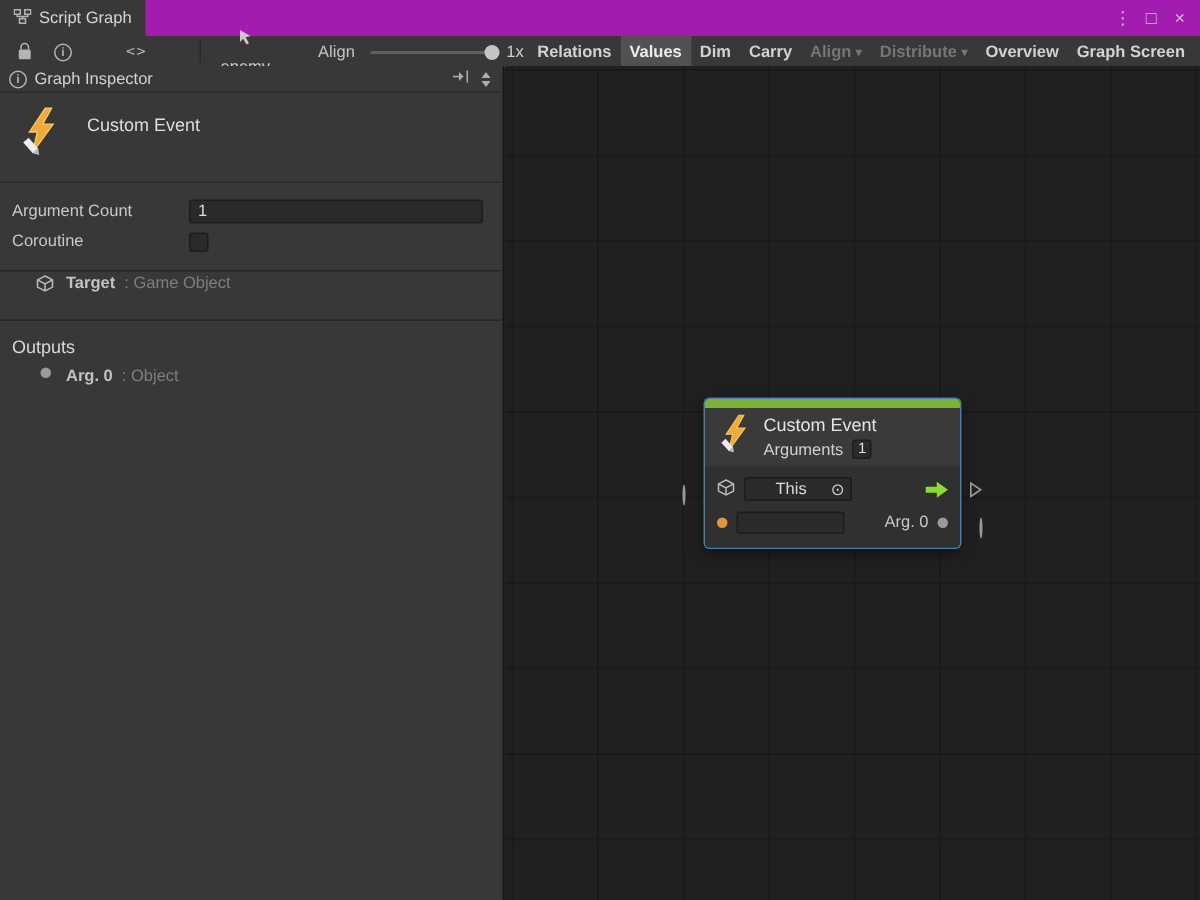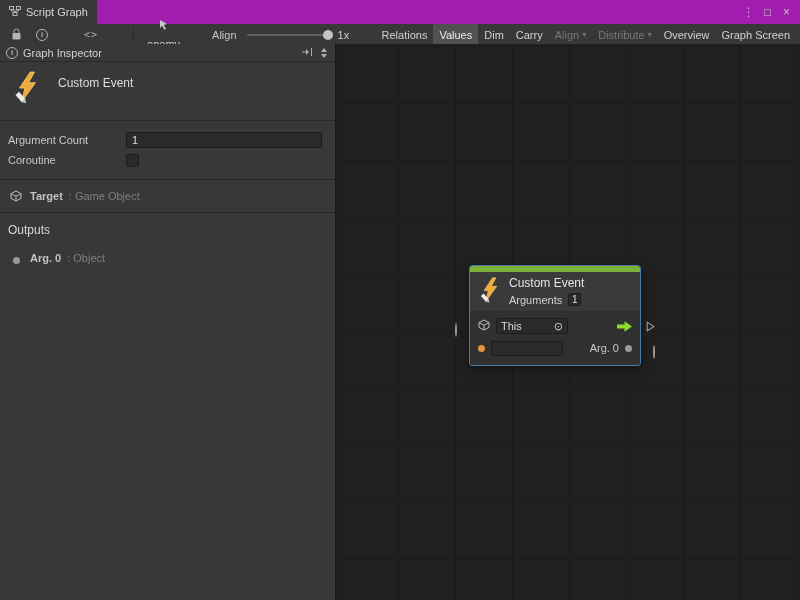--- a/index.html
+++ b/index.html
@@ -23,21 +23,21 @@
   #toolbar { height:22px; background:#383838; border-bottom:1px solid #1f1f1f; display:flex; align-items:center; padding:0 4px 0 4px; color:#cfcfcf; }
   .tb-icon { display:flex; align-items:center; justify-content:center; height:22px; padding:0 7px; }
   .info-circle { width:12px; height:12px; border-radius:50%; border:1px solid #b4b4b4; color:#b4b4b4; font-size:8px; line-height:10px; text-align:center; font-weight:bold; }
   .code-glyph { color:#b4b4b4; letter-spacing:1px; font-family:"DejaVu Sans Mono", monospace; font-size:10px; }
   .tb-sep { width:1px; height:15px; background:#2a2a2a; margin:0 9px; }
   .graph-ref { display:flex; align-items:center; gap:5px; padding:0 4px;flex-direction:column; }
   .zoom-label { margin-left:28px; color:#c4c4c4; }
   .zoom-slider { position:relative; width:86px; height:12px; margin:0 5px 0 10px; }
   .zoom-track { position:absolute; top:5px; left:0; right:0; height:2px; background:#606060; border-radius:1px; }
   .zoom-thumb { position:absolute; top:1px; right:0; width:10px; height:10px; border-radius:50%; background:#c4c4c4; }
-  .tb-buttons { margin-left:auto; display:flex; align-items:flex-end; height:22px; }
+  .tb-buttons { margin-left:auto; display:flex; align-items:flex-end; height:22px;font-weight:bold; }
   .tb-btn { padding:0 6px; height:22px; display:flex; align-items:center; gap:3px; color:#d2d2d2; white-space:nowrap; }
   .tb-btn.active { background:#515151; color:#ededed; }
   .tb-btn.disabled { color:#767676; }
   .caret { font-size:8px; line-height:8px; }
 
   
   #inspector { position:absolute; left:0; top:44px; width:336px; bottom:0; background:#383838; border-right:1px solid #171717; }
   .insp-header { height:18px; display:flex; align-items:center; gap:5px; padding:0 6px; border-bottom:1px solid #2a2a2a; color:#d2d2d2; }
   .insp-header .spacer { flex:1; }
   .spin { display:flex; flex-direction:column; align-items:center; gap:2px; padding:0 2px; }
@@ -46,41 +46,41 @@
   .title-block { display:flex; align-items:flex-start; gap:16px; padding:9px 10px 13px 12px; border-bottom:1px solid #2a2a2a; }
   .insp-title { font-size:12px; color:#dedede; margin-top:5px; }
   .props { padding:9px 0 9px; }
   .prop-row { display:flex; align-items:center; height:20px; padding-left:8px; }
   .prop-label { width:118px; color:#c8c8c8; }
   .prop-input { width:196px; height:16px; background:#2a2a2a; border:1px solid #1d1d1d; border-radius:2px; color:#dddddd; font-size:11px; padding:0 5px; font-family:inherit; outline:none; }
   .checkbox { width:13px; height:13px; background:#2a2a2a; border:1px solid #1d1d1d; border-radius:2px; }
   .divider { height:1px; background:#272727; }
   .section { padding:2px 0 10px; }
   .section-title { font-size:12px; color:#d8d8d8; padding:8px 8px 7px; }
-  .io-row { display:flex; align-items:flex-end; height:20px; padding-left:8px; gap:6px; }
+  .io-row { display:flex; align-items:flex-start; height:20px; padding-left:22px; gap:6px; }
   .io-icon { width:16px; display:flex; justify-content:center; align-items:center; }
   .io-name { font-weight:bold; color:#c2c2c2; }
-  .io-type { color:#7e7e7e;margin-top:36px; }
+  .io-type { color:#7e7e7e; }
   .dot { border-radius:50%; display:inline-block; width:7px; height:7px; }
   .dot.orange { background:#e2953d; }
   .dot.gray { background:#9a9a9a; }
 
   
   #canvas { position:absolute; left:337px; top:44px; right:0; bottom:0; background:#202020;
     background-image: linear-gradient(#1a1a1a 1px, transparent 1px), linear-gradient(90deg, #1a1a1a 1px, transparent 1px);
     background-size: 57px 57px; background-position: 4px 2px; }
 
   .node { position:absolute; left:133px; top:222px; width:170px; background:#303030; border-radius:3px;
     box-shadow: 0 0 0 1px #4b7da8, 0 3px 10px rgba(0,0,0,.55); }
   .node-colorbar { height:6px; background:#7bb338; border-radius:3px 3px 0 0; }
   .node-header { background:#3a3a3a; display:flex; align-items:center; gap:7px; padding:4px 8px 5px; }
   .node-title { font-size:12px; color:#e4e4e4; }
   .node-subtitle { display:flex; align-items:center; gap:6px; color:#d0d0d0; margin-top:3px; }
   .mini-box { min-width:13px; height:13px; background:#2a2a2a; border:1px solid #1d1d1d; border-radius:2px; text-align:center; line-height:12px; padding:0 2px; font-size:10px; color:#dddddd; }
-  .node-body { padding:4px 0 6px; background:#303030; border-radius:0 0 3px 3px; }
+  .node-body { padding:4px 0 6px; background:#303030; border-radius:0 0 3px 3px;text-align:center; }
   .node-row { display:flex; align-items:center; height:22px; padding:0 8px; gap:6px; }
   .node-dropdown { width:72px; height:16px; background:#2a2a2a; border:1px solid #1c1c1c; border-radius:2px; display:flex; align-items:center; padding:0 4px; color:#dadada; }
   .dd-label { flex:1; }
   .scope-glyph { color:#cfcfcf; font-size:11px; }
   .node-field { width:72px; height:15px; background:#2a2a2a; border:1px solid #1c1c1c; border-radius:2px; }
   .arg-label { margin-left:auto; color:#c8c8c8; }
   .flow-arrow { margin-left:auto; display:flex; align-items:center; }
   .port { position:absolute; }
   .port-circle { width:7px; height:7px; border:1px solid #9a9a9a; border-radius:50%; }
   .port-left { left:-15px; top:58px; }

